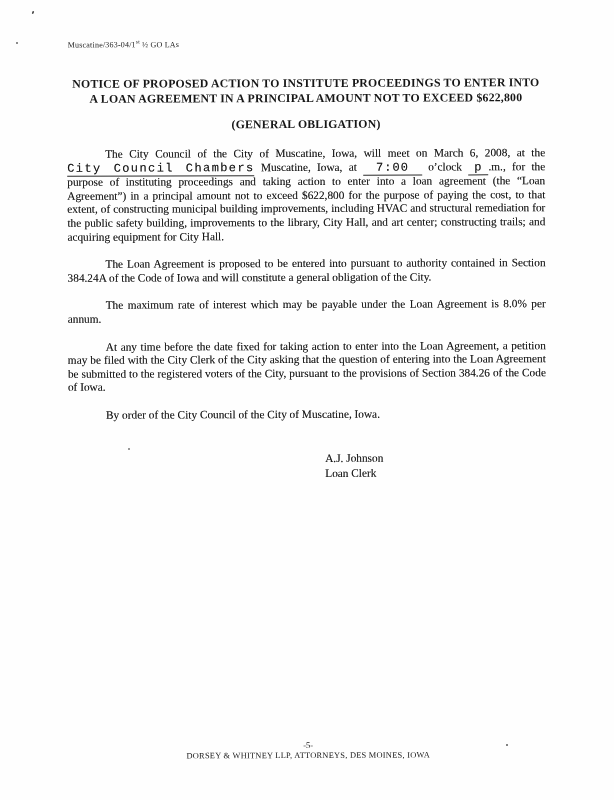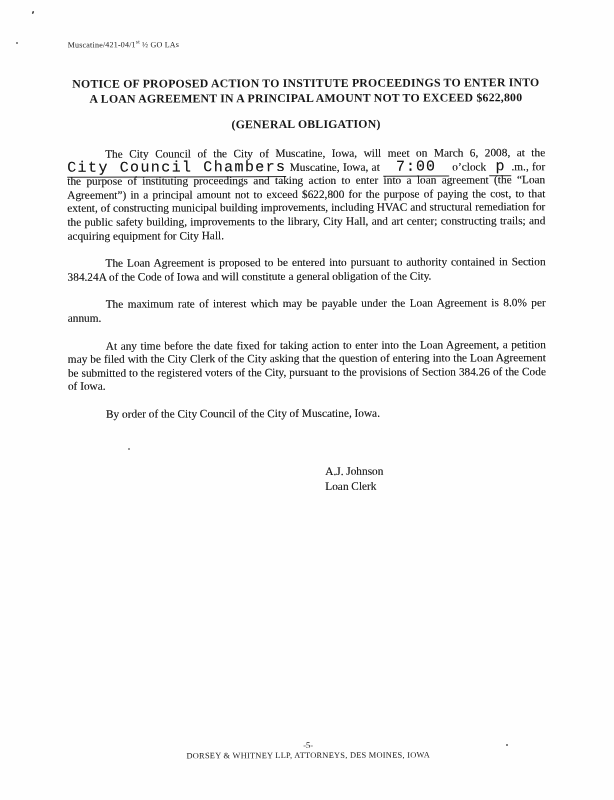--- a/index.html
+++ b/index.html
@@ -65,30 +65,30 @@
     line-height: 13.6px;
     text-align: justify;
     text-shadow: 0 0 0.4px rgba(20,20,20,0.45);
   }
   .doc-body p {
     margin: 0 0 14px 0;
     text-indent: 38px;
   }
   .fill {
     font-family: "Liberation Mono", monospace;
-    font-size: 15px;
+    font-size: 12px;
     border-bottom: 1px solid #2a2a2a;
     white-space: nowrap;
   }
   .fill-loc  { letter-spacing: 1.4px; }
   .fill-time { letter-spacing: 1px; padding: 0 13px; }
   .fill-ampm { letter-spacing: 1px; padding: 0 6px; }
   .signature {
     position: absolute;
-    top: 464px;
+    top: 451px;
     left: 325px;
     font-size: 11.3px;
     line-height: 14.5px;
     text-shadow: 0 0 0.4px rgba(20,20,20,0.45);
   }
   .footer-num {
     position: absolute;
     top: 740px;
     left: 0;
     right: 0;
@@ -113,21 +113,21 @@
   .speck-2 { top: 42px;  left: 16px;  width: 2px; height: 2px; background: #666; }
   .speck-3 { top: 448px; left: 128px; width: 2px; height: 2px; background: #777; }
   .speck-4 { top: 744px; left: 506px; width: 2px; height: 2px; background: #5a5a5a; }
 </style>
 </head>
 <body>
 
 <div class="page">
   <div class="skew">
 
-    <div class="header-ref"><span>Muscatine/421-04/1</span><sup>st</sup><span> ½ GO LAs</span></div>
+    <div class="header-ref"><span>Muscatine/363-04/1</span><sup>st</sup><span> ½ GO LAs</span></div>
 
     <div class="doc-title">
       <div>NOTICE OF PROPOSED ACTION TO INSTITUTE PROCEEDINGS TO ENTER INTO</div>
       <div>A LOAN AGREEMENT IN A PRINCIPAL AMOUNT NOT TO EXCEED $622,800</div>
     </div>
 
     <div class="doc-subtitle">(GENERAL OBLIGATION)</div>
 
     <div class="doc-body">
       <p><span>The City Council of the City of Muscatine, Iowa, will meet on March 6, 2008, at the </span><span class="fill fill-loc">City Council Chambers</span><span> Muscatine, Iowa, at </span><span class="fill fill-time">7:00</span><span> o’clock </span><span class="fill fill-ampm">p</span><span>.m., for the purpose of instituting proceedings and taking action to enter into a loan agreement (the “Loan Agreement”) in a principal amount not to exceed $622,800 for the purpose of paying the cost, to that extent, of constructing municipal building improvements, including HVAC and structural remediation for the public safety building, improvements to the library, City Hall, and art center; constructing trails; and acquiring equipment for City Hall.</span></p>

